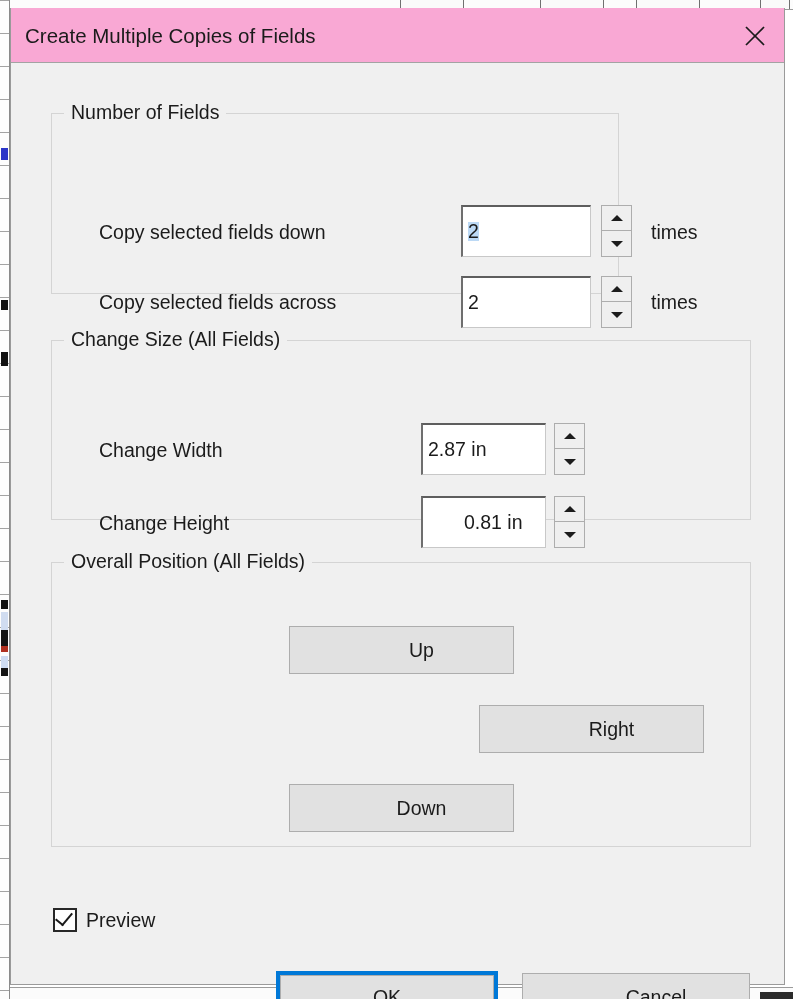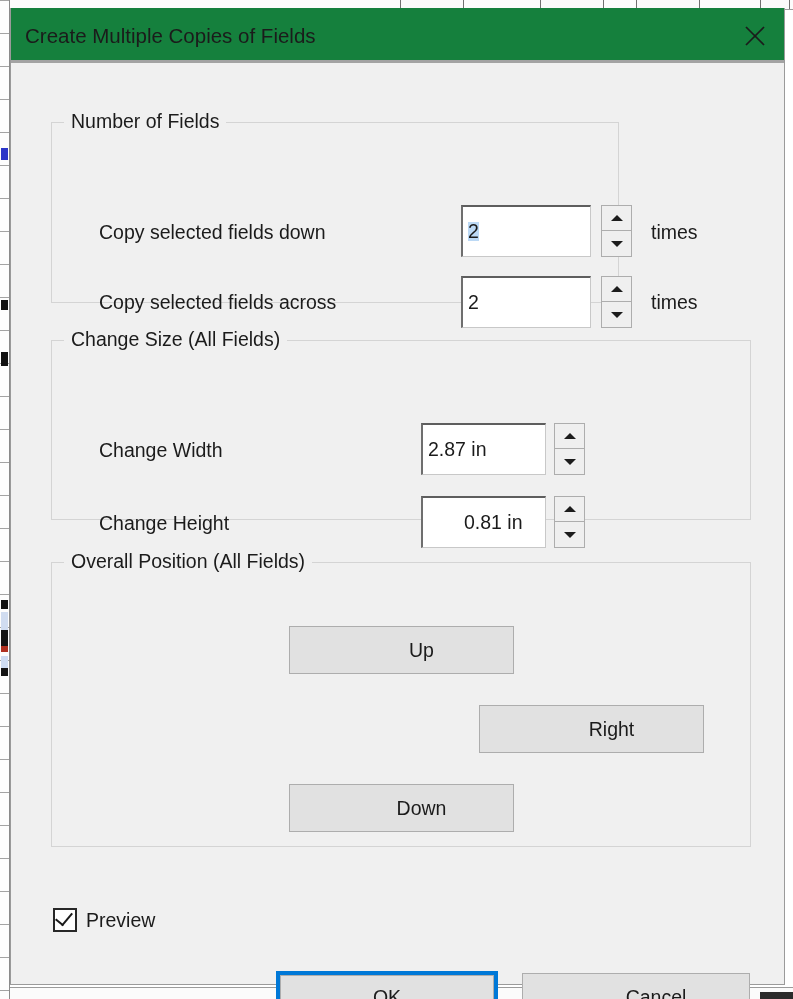--- a/index.html
+++ b/index.html
@@ -64,22 +64,22 @@
     position: absolute;
     left: 10px; top: 8px;
     width: 775px; height: 977px;
     background: #f0f0f0;
     border: 1px solid #9a9a9a;
     border-top: none;
   }
   .titlebar {
     position: relative;
     height: 55px;
-    background: #15803d;
-    border-bottom: 3px solid #a3a3a3;
+    background: #f9a8d4;
+    border-bottom: 1px solid #a3a3a3;
   }
   .title-text {
     position: absolute;
     left: 14px; top: 16px;
     font-size: 20.5px;
     color: #1b1b1b;
     white-space: nowrap;
   }
   .close-btn {
     position: absolute;
@@ -248,21 +248,21 @@
     <div class="close-btn" title="Close">
       <svg width="26" height="26" viewBox="0 0 26 26" aria-hidden="true">
         <line x1="4" y1="4" x2="22" y2="22" stroke="#1b1b1b" stroke-width="1.7"></line>
         <line x1="22" y1="4" x2="4" y2="22" stroke="#1b1b1b" stroke-width="1.7"></line>
       </svg>
     </div>
   </div>
 
   <div class="body-area">
 
-    <div class="groupbox" style="left:40px; top:50px; width:568px; height:181px;margin-top:9px;">
+    <div class="groupbox" style="left:40px; top:50px; width:568px; height:181px;">
       <div class="group-legend">Number of Fields</div>
     </div>
 
     <div class="row-label" style="left:88px; top:158px;">Copy selected fields down</div>
 
     <div class="textbox" style="left:450px; top:142px; width:130px; height:52px;">
       <span class="val selected">2</span>
     </div>
     <div class="spinner" style="left:590px; top:142px; height:52px;">
       <div class="spin-half">

